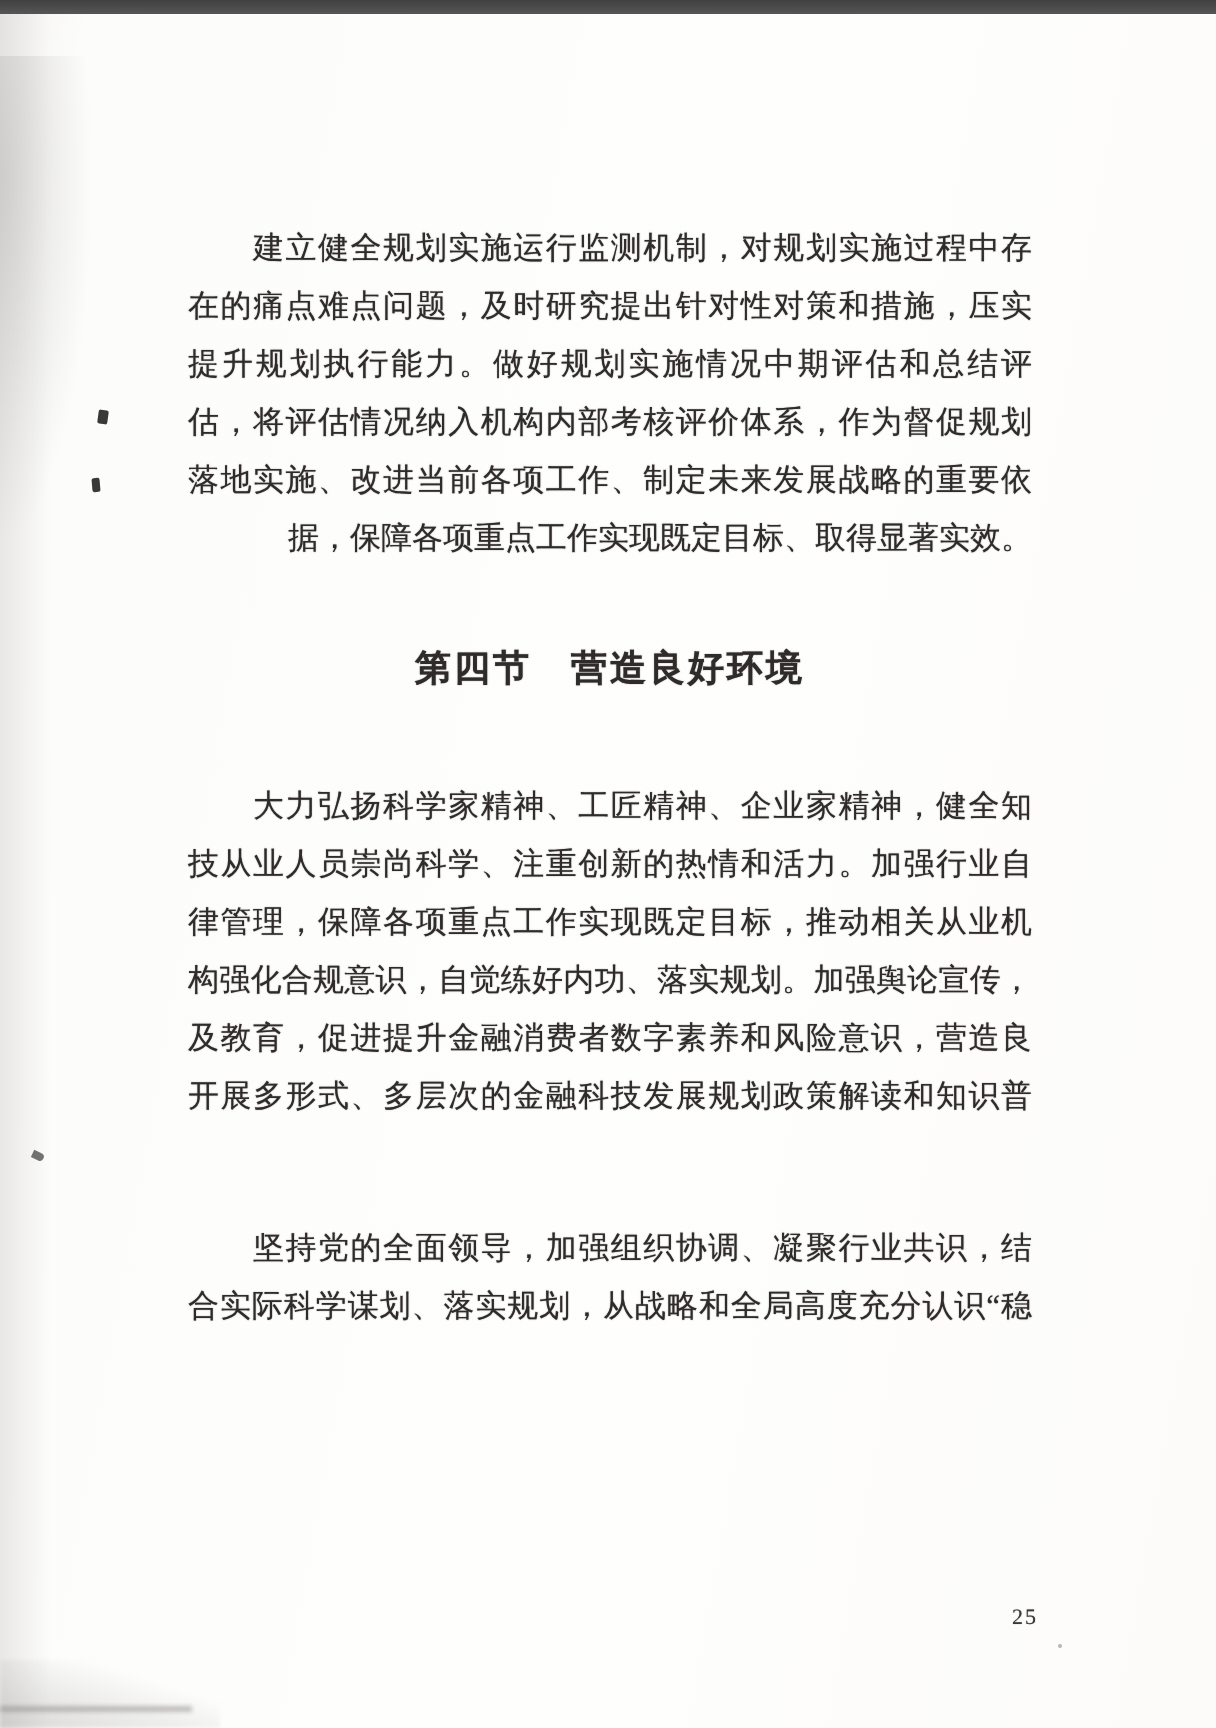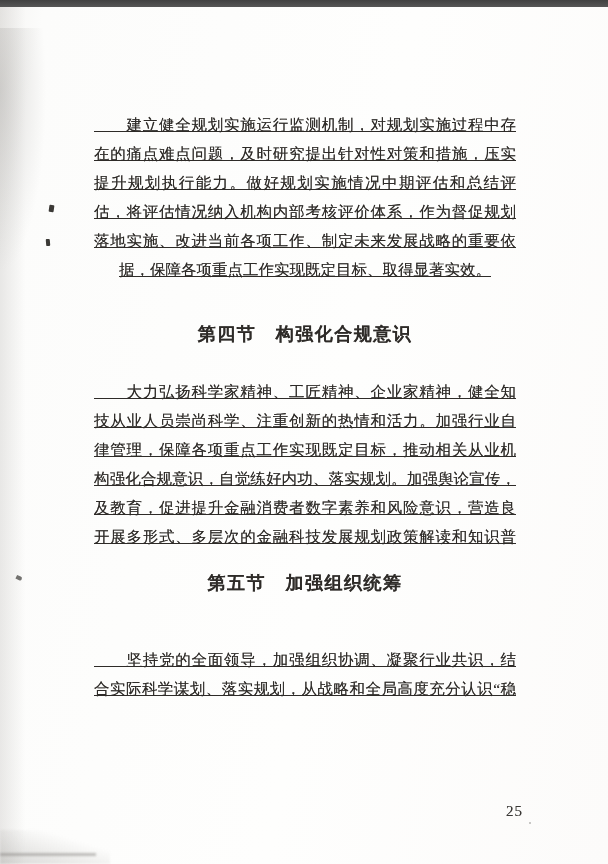--- a/index.html
+++ b/index.html
@@ -48,39 +48,38 @@
   .content {
     position: absolute; left: 94px; top: 110px;
     width: 422px;
     color: #2e2b28;
     text-shadow: 0 0 0.6px rgba(46,43,40,0.65);
   }
   .line {
     font-size: 15.5px;
     height: 29px; line-height: 29px;
     overflow: visible;
-    text-decoration: underline;
   }
   .line.just { text-align: justify; text-align-last: justify; }
-  .line.flush { text-align: center; text-align-last: auto; }
+  .line.flush { text-align: right; text-align-last: auto; }
   .heading {
     font-size: 18px; font-weight: 700;
     height: 29px; line-height: 29px;
     text-align: center;
     letter-spacing: 1.5px;
     color: #2e2b28;
   }
   .block-1 { margin-top: 36px; }
-  .block-2 { margin-top: 28px; }
+  .block-2 { margin-top: 40px; }
   .block-3 { margin-top: 18px; }
   .block-4 { margin-top: 47px; }
 
   .page-number {
     position: absolute; left: 506px; top: 803px;
-    font-size: 15px; letter-spacing: 1px;
+    font-size: 11px; letter-spacing: 1px;
     color: #3a3836;
     text-shadow: 0 0 0.5px rgba(58,56,54,0.6);
   }
   .pn-dot {
     position: absolute; left: 529px; top: 822px;
     width: 2px; height: 2px; background: rgba(100,98,95,0.45);
     border-radius: 50%;
   }
 </style>
 </head>
@@ -98,30 +97,29 @@
 
   <div class="content" id="doc-content">
       <div class="paragraph block-0">
         <div class="line just">　　建立健全规划实施运行监测机制，对规划实施过程中存</div>
         <div class="line just">在的痛点难点问题，及时研究提出针对性对策和措施，压实</div>
         <div class="line just">提升规划执行能力。做好规划实施情况中期评估和总结评</div>
         <div class="line just">估，将评估情况纳入机构内部考核评价体系，作为督促规划</div>
         <div class="line just">落地实施、改进当前各项工作、制定未来发展战略的重要依</div>
         <div class="line flush">据，保障各项重点工作实现既定目标、取得显著实效。</div>
       </div>
-      <div class="heading block-1">第四节　构强化合规意识</div>
+      <div class="heading block-1">第四节　营造良好环境</div>
       <div class="paragraph block-2">
         <div class="line just">　　大力弘扬科学家精神、工匠精神、企业家精神，健全知</div>
         <div class="line just">技从业人员崇尚科学、注重创新的热情和活力。加强行业自</div>
         <div class="line just">律管理，保障各项重点工作实现既定目标，推动相关从业机</div>
         <div class="line just">构强化合规意识，自觉练好内功、落实规划。加强舆论宣传，</div>
         <div class="line just">及教育，促进提升金融消费者数字素养和风险意识，营造良</div>
         <div class="line just">开展多形式、多层次的金融科技发展规划政策解读和知识普</div>
       </div>
-      <div class="heading block-3">第五节　加强组织统筹</div>
       <div class="paragraph block-4">
         <div class="line just">　　坚持党的全面领导，加强组织协调、凝聚行业共识，结</div>
         <div class="line just">合实际科学谋划、落实规划，从战略和全局高度充分认识“稳</div>
       </div>
     </div>
 
   <div class="page-number">25</div>
   <div class="pn-dot"></div>
 </div>
 

